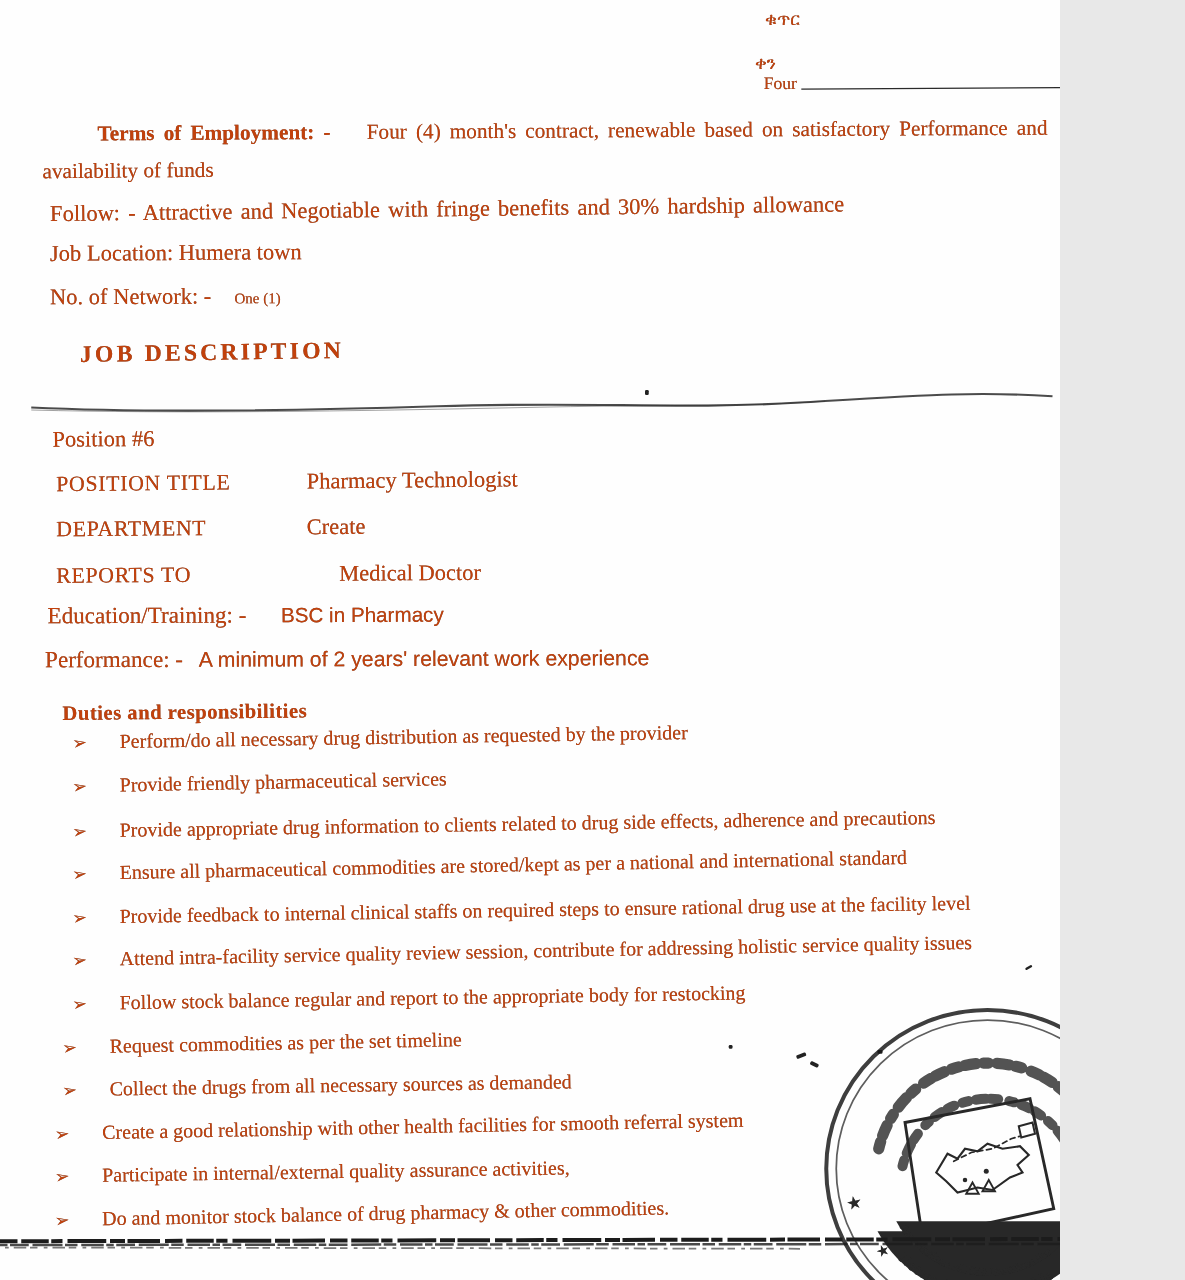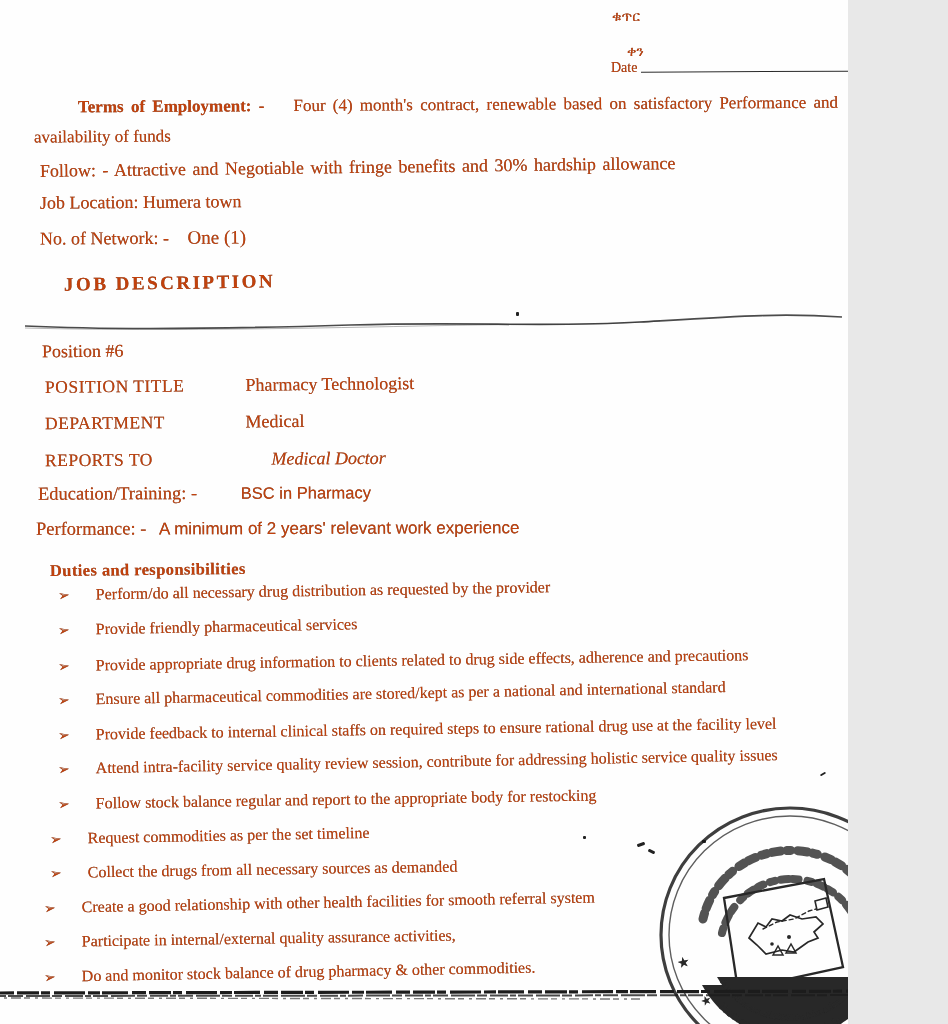--- a/index.html
+++ b/index.html
@@ -23,37 +23,37 @@
   
   .t17 { font-size: 17px; }
   .lbl-b { font-weight: 600; }
   .sans { font-family: "Liberation Sans", sans-serif; font-size: 16.5px; }
 
   .l-terms1 { left: 78px; top: 95px;  transform: rotate(-0.35deg); word-spacing: 3px; }
   .l-terms2 { left: 34px; top: 127px; transform: rotate(-0.5deg); }
   .l-salary { left: 40px; top: 157px; transform: rotate(-0.7deg); font-size: 18px; word-spacing: 2px; }
   .l-jobloc { left: 40px; top: 192px; transform: rotate(-0.4deg); font-size: 18px; }
   .l-numpos { left: 40px; top: 227px; transform: rotate(-0.3deg); font-size: 18px; }
-  .l-numpos .val { font-size: 19px; margin-left: 14px; }
+  .l-numpos .val { font-size: 12px; margin-left: 14px; }
 
   .l-jobdesc { left: 64px; top: 272px; transform: rotate(-0.9deg);
                font-size: 19px; font-weight: 700; letter-spacing: 2.5px; }
 
   .l-posnum { left: 42px; top: 341px; transform: rotate(-0.5deg); font-size: 18px; }
 
   .drow { position: absolute; left: 45px; font-size: 17.5px; white-space: nowrap; }
   .drow .dlabel { display: inline-block; width: 196px; letter-spacing: 0.5px; }
   .r-ptitle { top: 375px; transform: rotate(-0.6deg); }
   .r-dept   { top: 412px; transform: rotate(-0.5deg); }
   .r-repto  { top: 449px; transform: rotate(-0.4deg); }
-  .r-repto .val { margin-left: 26px; font-style: italic; }
+  .r-repto .val { margin-left: 26px; }
   .r-ptitle .val, .r-dept .val, .r-repto .val { font-size: 18px; }
 
   .l-edu { left: 38px; top: 483px; transform: rotate(-0.25deg); font-size: 18.5px; }
-  .l-edu .sans { margin-left: 39px; }
+  .l-edu .sans { margin-left: 23px; }
   .l-exp { left: 36px; top: 518px; transform: rotate(-0.2deg); font-size: 18.5px; }
   .l-exp .sans { margin-left: 8px; font-size: 17px; }
 
   .l-duties-h { left: 50px; top: 560px; transform: rotate(-0.6deg);
                 font-size: 16.5px; font-weight: 700; letter-spacing: 0.4px; }
 
   .duties { position: absolute; left: 58px; top: 586px; width: 890px; list-style: none; }
   .duty { display: flex; align-items: baseline; gap: 26px;
           font-size: 16px; line-height: 17px; margin-bottom: 16.6px;
           transform-origin: left center; white-space: nowrap; }
@@ -84,23 +84,23 @@
   .s9 { left: 820px; top: 773px; width: 6px;  height: 2px;   transform: rotate(-30deg); }
   .s10{ left: 516px; top: 312px; width: 3px;  height: 4px; }
   .s11{ left: 879px; top: 856px; width: 7px;  height: 2.5px; transform: rotate(60deg); }
 </style>
 </head>
 <body>
 
 <div class="page">
 
   <div class="abs hdr-line" style="left:612px; top:8px;">ቁጥር</div>
-  <div class="abs hdr-line" style="left:627px; top:43px;">ቀን</div>
+  <div class="abs hdr-line" style="left:604px; top:43px;">ቀን</div>
   <div class="abs hdr-line" style="left:611px; top:59px;">
-    <span>Date</span>&nbsp;<span class="u-line" style="width:275px; transform:rotate(-0.3deg);"></span>
+    <span>Four</span>&nbsp;<span class="u-line" style="width:275px; transform:rotate(-0.3deg);"></span>
   </div>
 
   <div class="abs t17 l-terms1">
     <span class="lbl-b">Terms of Employment: -</span>&nbsp;&nbsp;&nbsp;
     <span>Four (4) month's contract, renewable based on satisfactory Performance and</span>
   </div>
   <div class="abs t17 l-terms2">availability of funds</div>
 
   <div class="abs l-salary">
     <span>Follow: -</span>
@@ -125,21 +125,21 @@
   </svg>
 
   <div class="abs l-posnum">Position #6</div>
 
   <div class="drow r-ptitle">
     <span class="dlabel">POSITION TITLE</span>
     <span class="val">Pharmacy Technologist</span>
   </div>
   <div class="drow r-dept">
     <span class="dlabel">DEPARTMENT</span>
-    <span class="val">Medical</span>
+    <span class="val">Create</span>
   </div>
   <div class="drow r-repto">
     <span class="dlabel">REPORTS TO</span>
     <span class="val">Medical Doctor</span>
   </div>
   <div class="abs l-edu">
     <span>Education/Training: -</span>
     <span class="sans">BSC in Pharmacy</span>
   </div>
   <div class="abs l-exp">

